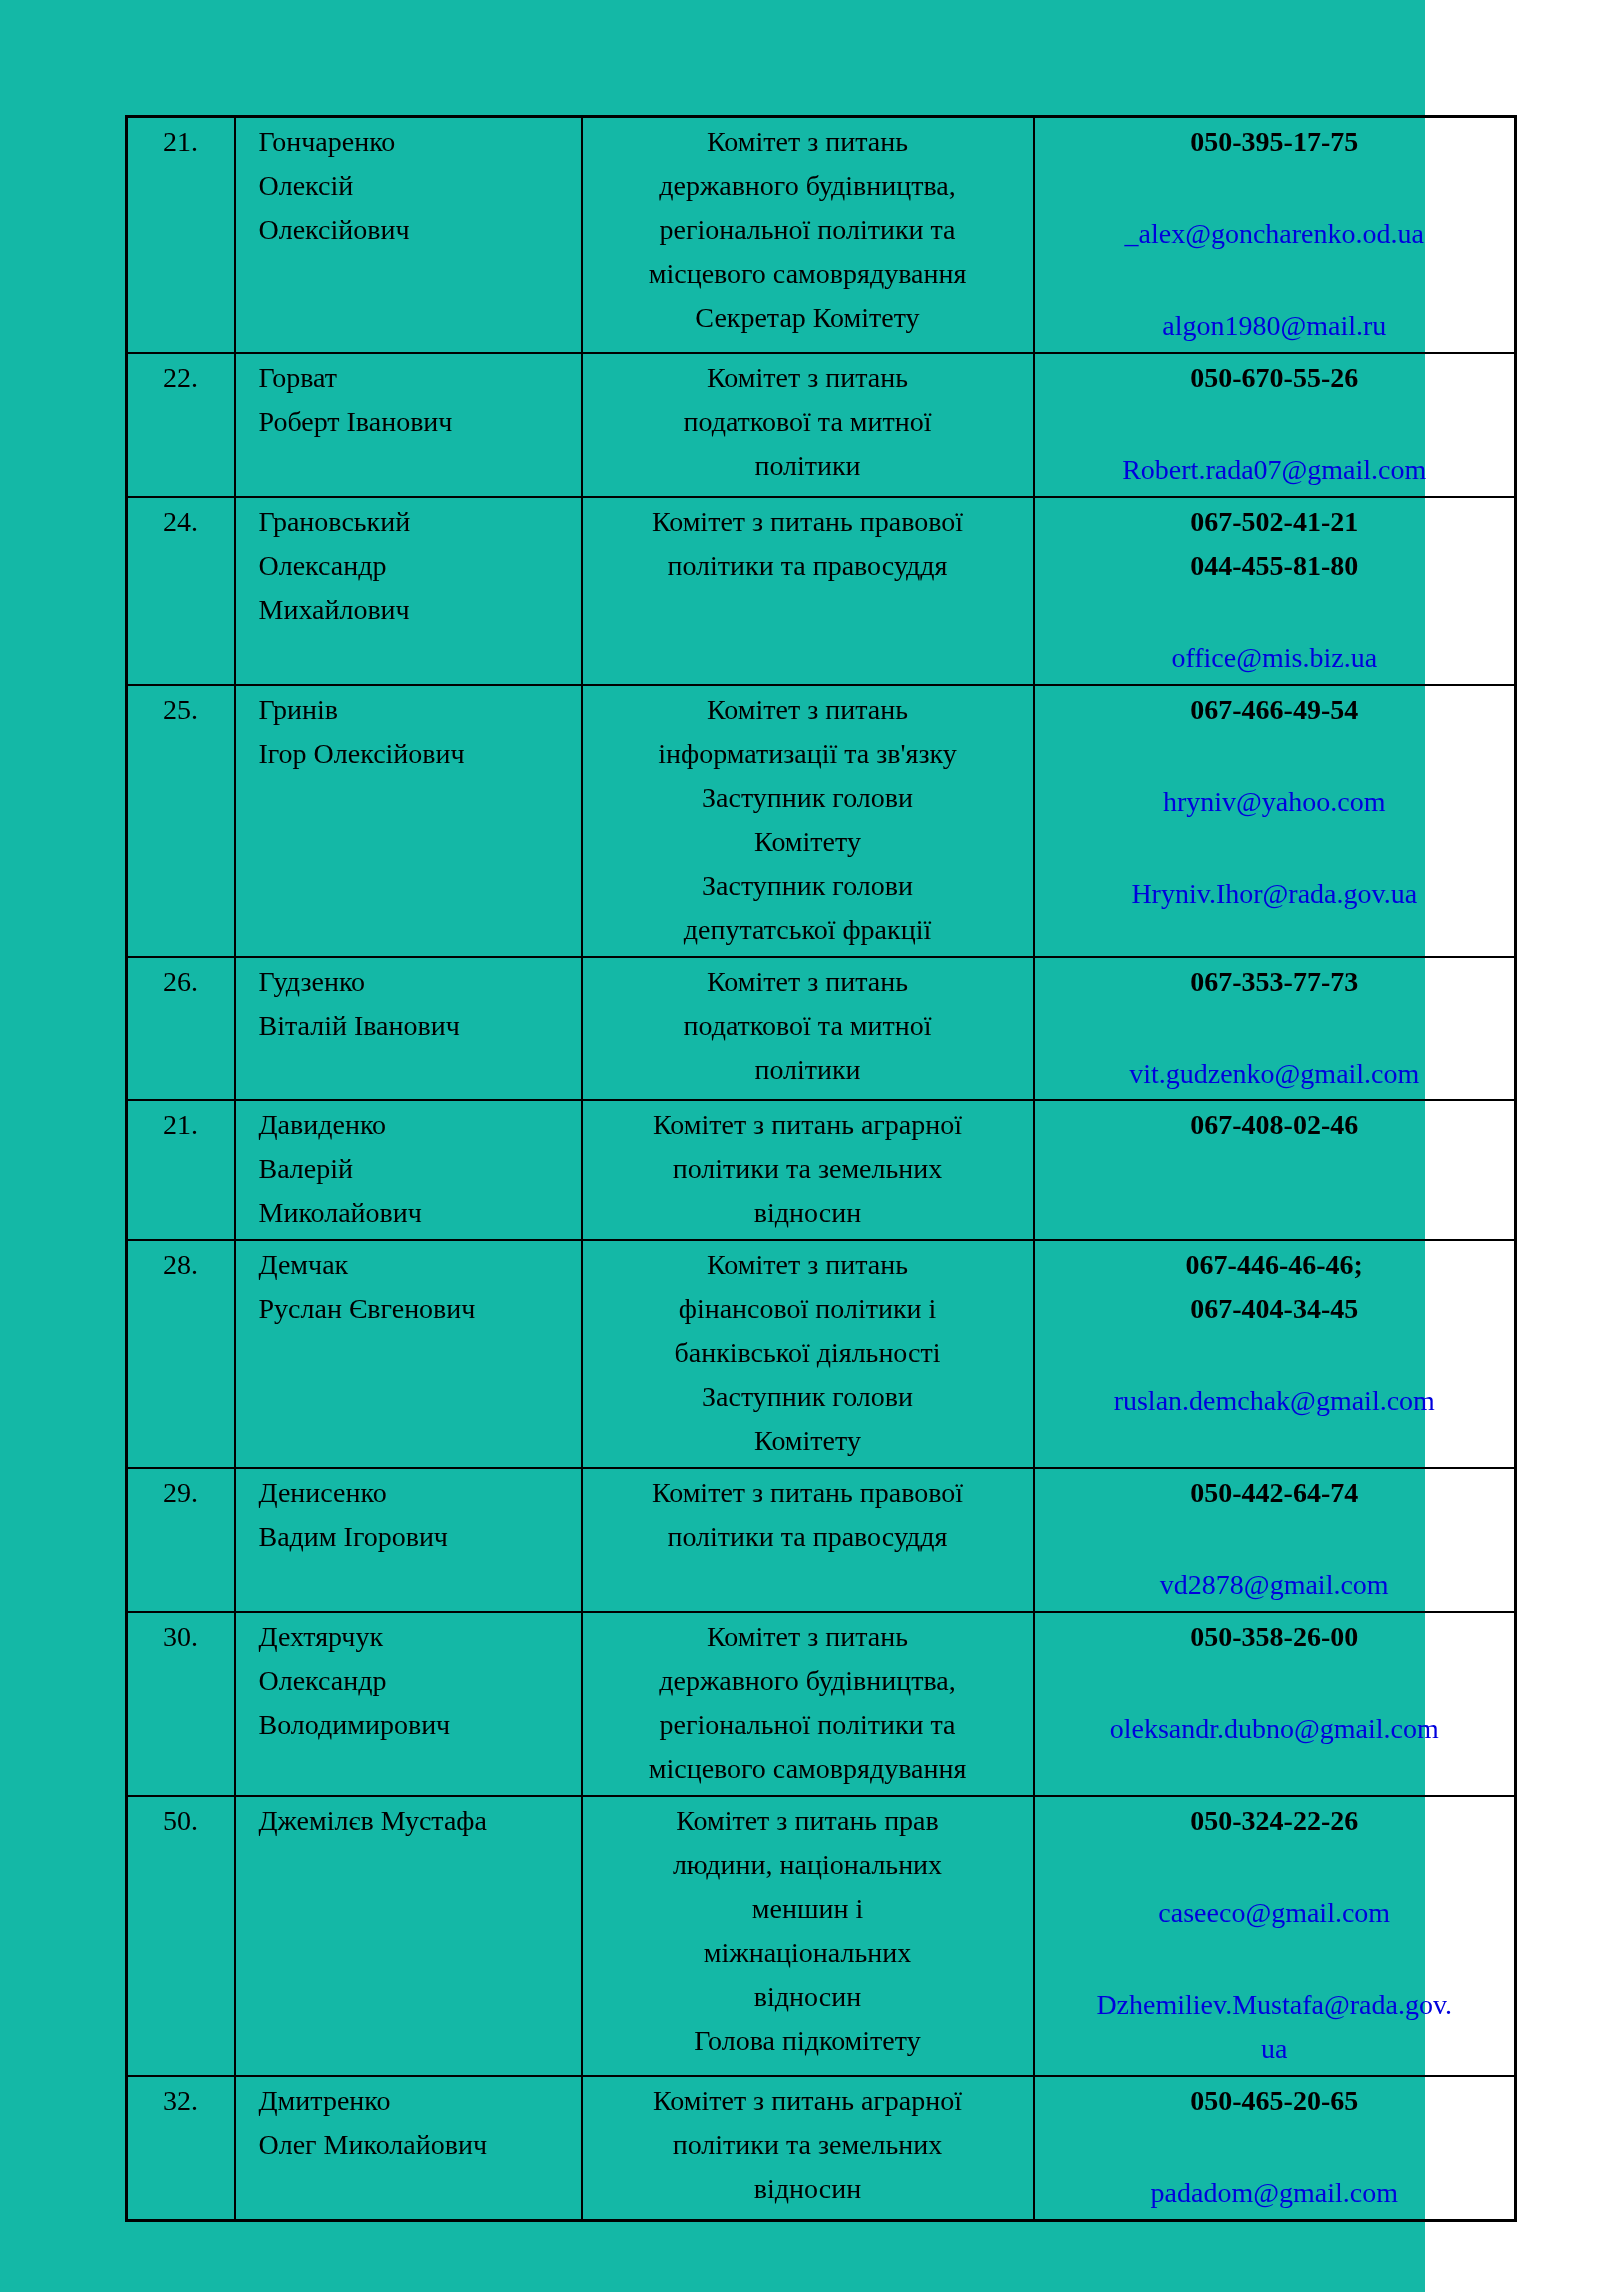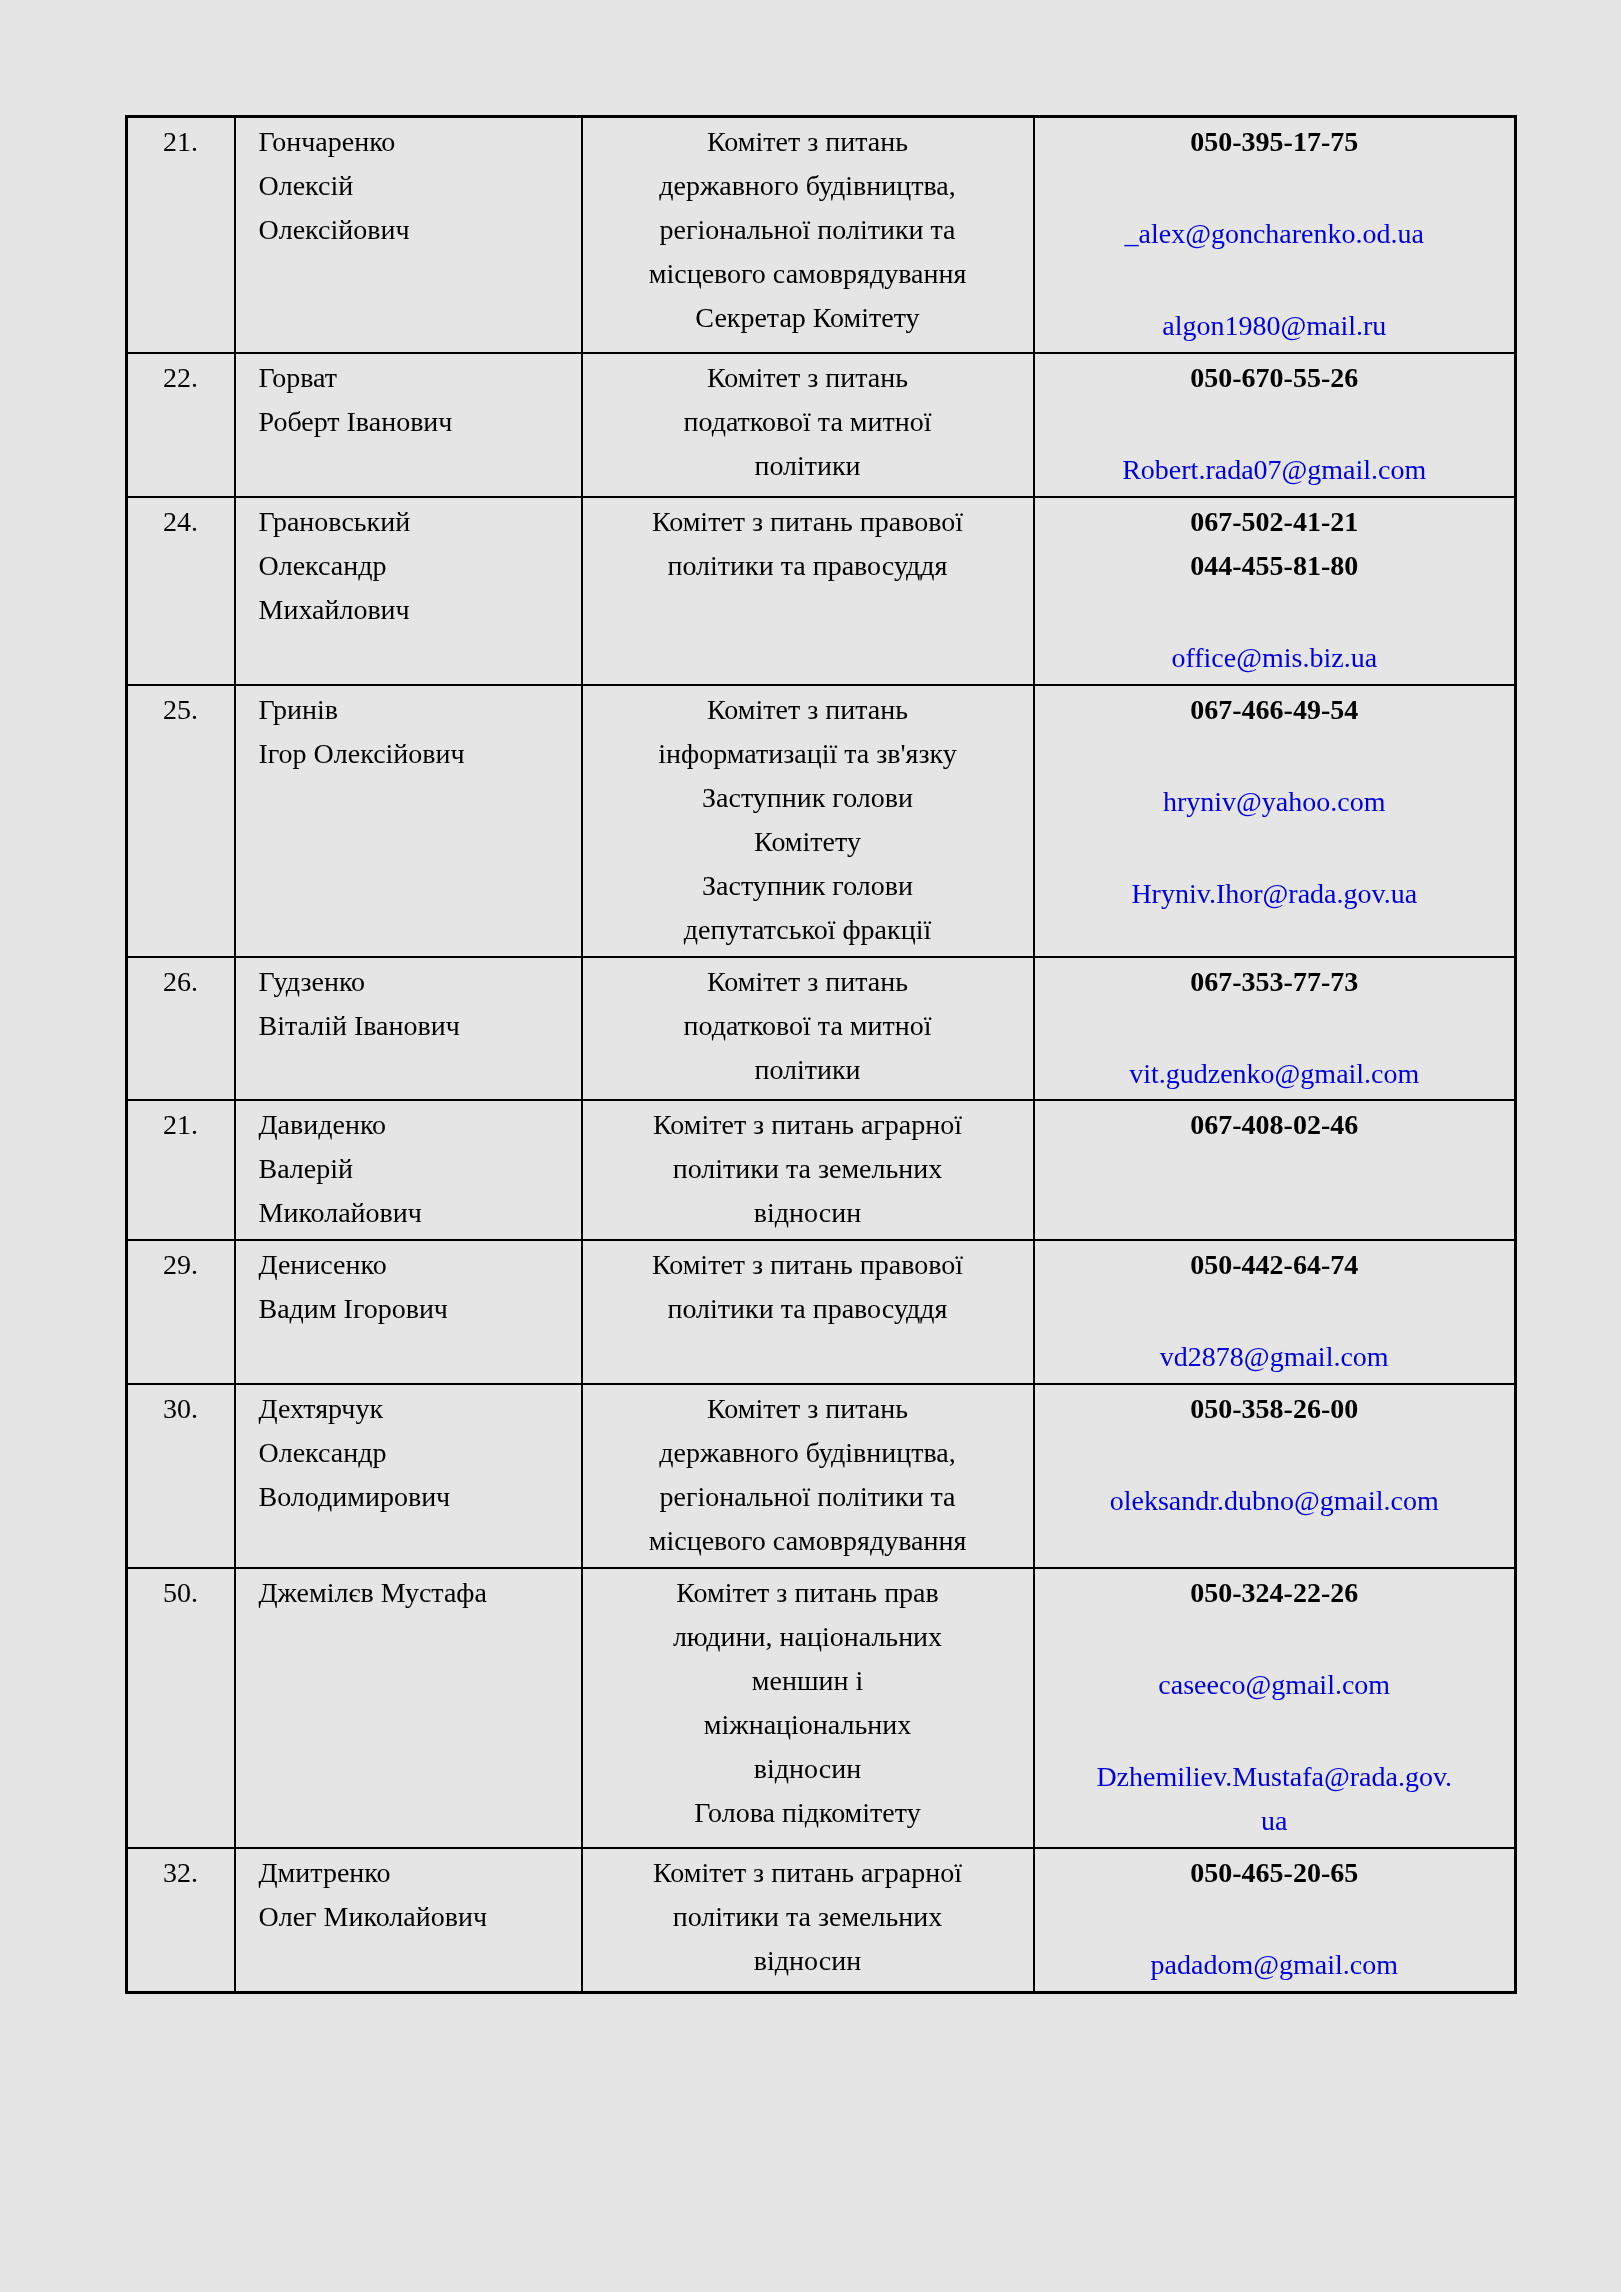--- a/index.html
+++ b/index.html
@@ -2,23 +2,23 @@
 <html><head>
 <meta charset="utf-8">
 <style>
   html, body {
     margin: 0;
     padding: 0;
     background: #ffffff;
   }
   .page {
     position: relative;
-    width: 1621px;
+    width: 1425px;
     height: 2293px;
-    background: #e5e5e5;
+    background: #14b8a6;
     font-family: "Liberation Serif", "DejaVu Serif", serif;
     color: #000000;
   }
   table.deputies {
     position: absolute;
     left: 125px;
     top: 115px;
     width: 1389px;
     border-collapse: collapse;
     table-layout: fixed;
@@ -148,20 +148,35 @@
 Валерій
 Миколайович</td>
           <td class="cell-committee">Комітет з питань аграрної
 політики та земельних
 відносин</td>
           <td class="cell-contacts">
             <div class="contact phone">067-408-02-46</div>
           </td>
         </tr>
         <tr>
+          <td class="cell-num">28.</td>
+          <td class="cell-name">Демчак
+Руслан Євгенович</td>
+          <td class="cell-committee">Комітет з питань
+фінансової політики і
+банківської діяльності
+Заступник голови
+Комітету</td>
+          <td class="cell-contacts">
+            <div class="contact phone">067-446-46-46;</div>
+            <div class="contact phone">067-404-34-45</div>
+            <div class="contact email">ruslan.demchak@gmail.com</div>
+          </td>
+        </tr>
+        <tr>
           <td class="cell-num">29.</td>
           <td class="cell-name">Денисенко
 Вадим Ігорович</td>
           <td class="cell-committee">Комітет з питань правової
 політики та правосуддя</td>
           <td class="cell-contacts">
             <div class="contact phone">050-442-64-74</div>
             <div class="contact email">vd2878@gmail.com</div>
           </td>
         </tr>

